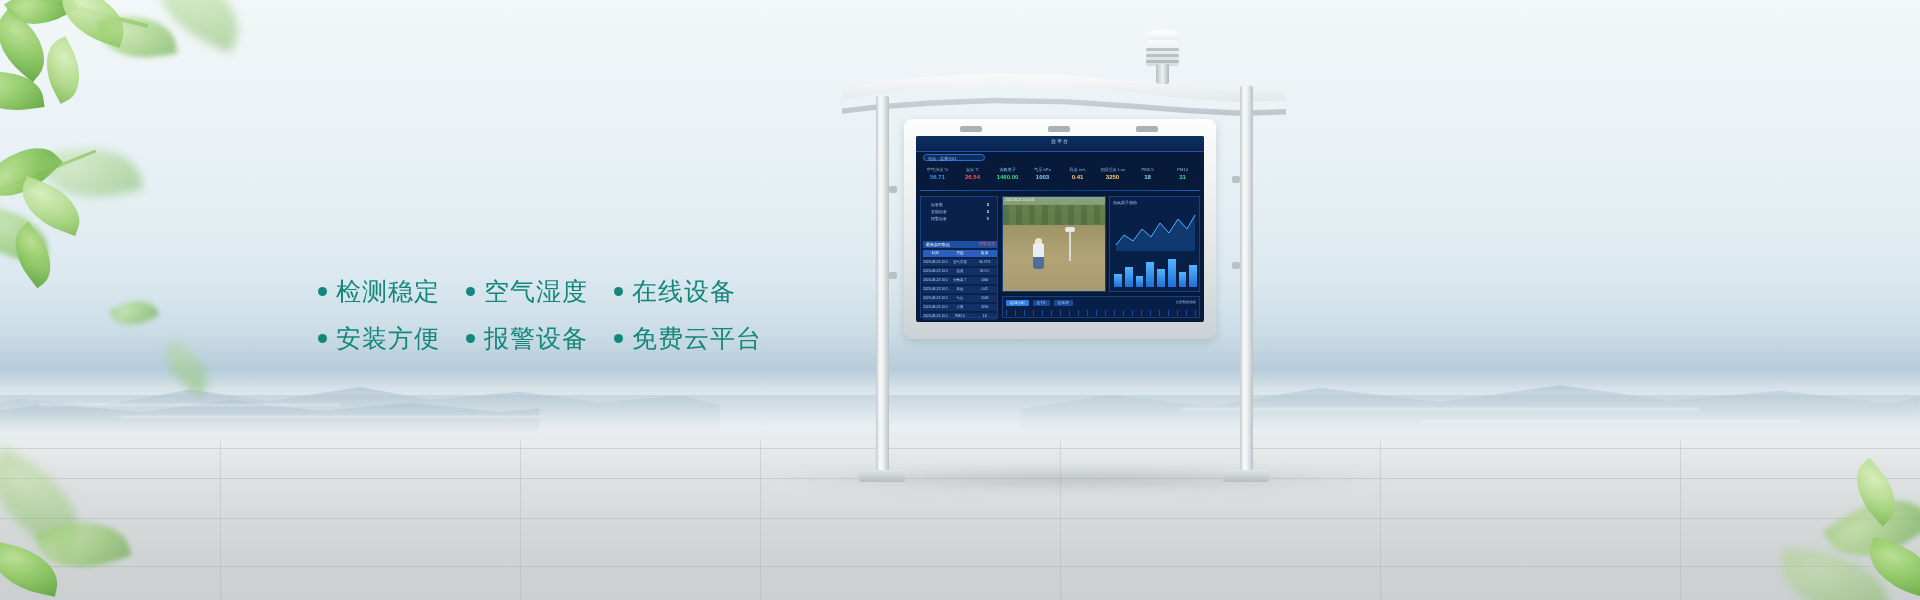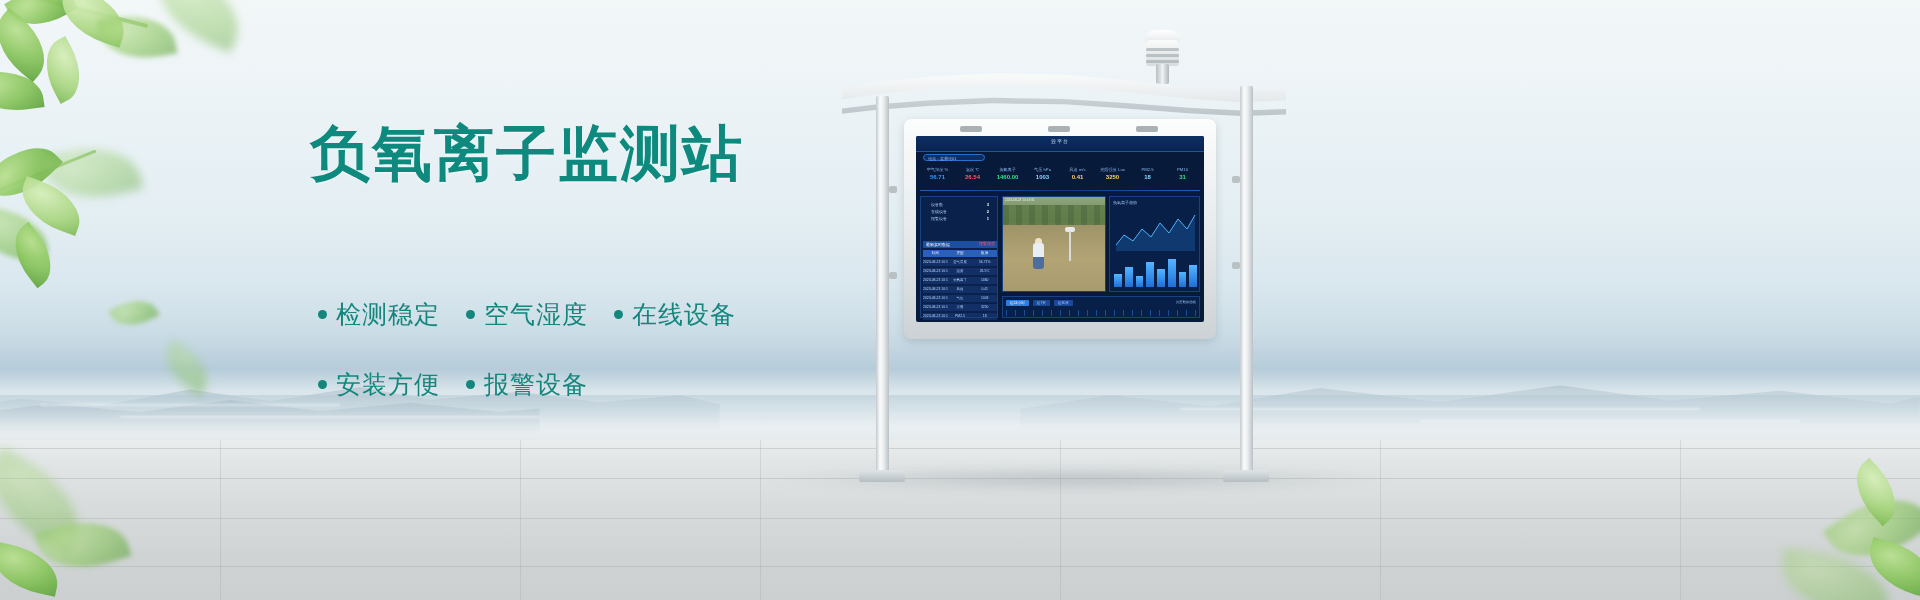--- a/index.html
+++ b/index.html
@@ -107,21 +107,20 @@
     display:flex; align-items:center; justify-content:center;
     font-size:23px; letter-spacing:1.5px; font-weight:500;
     box-shadow:0 2px 5px rgba(18,134,124,.25);
   }
   .features { position:absolute; left:318px; top:275px; width:420px; }
   .frow { display:flex; align-items:center; margin-bottom:14px; }
   .fitem {
     display:flex; align-items:center;
     font-size:25px; color:#14867c; font-weight:500; letter-spacing:1px;
     white-space:nowrap;
-    margin-top:23px;
   }
   .fitem .dot {
     width:9px; height:9px; border-radius:50%; background:#14867c;
     margin-right:9px; flex:0 0 auto;
   }
   .frow .fitem + .fitem { margin-left:26px; }
 
   
   .kiosk { position:absolute; left:820px; top:0; width:500px; height:600px; }
   .canopy {
@@ -337,21 +336,20 @@
     <div class="leaf softer" style="left:1780px;top:554px;width:110px;height:60px;transform:rotate(6deg);"></div>
     <div class="leaf pale" style="left:1846px;top:474px;width:60px;height:36px;transform:rotate(48deg);"></div>
   </div>
 
   <div class="leafgrp">
     <div class="leaf soft" style="left:112px;top:300px;width:44px;height:26px;transform:rotate(-26deg);"></div>
     <div class="leaf softer" style="left:160px;top:352px;width:54px;height:32px;transform:rotate(34deg);"></div>
   </div>
 
   <div class="content">
-    <div class="headline">负氧离子监测站</div>
 
     <div class="features">
       <div class="frow">
         <div class="fitem">
           <span class="dot"></span>
           <span>检测稳定</span>
         </div>
         <div class="fitem">
           <span class="dot"></span>
           <span>空气湿度</span>
@@ -362,20 +360,24 @@
         </div>
       </div>
       <div class="frow">
         <div class="fitem">
           <span class="dot"></span>
           <span>安装方便</span>
         </div>
         <div class="fitem">
           <span class="dot"></span>
           <span>报警设备</span>
+        </div>
+        <div class="fitem">
+          <span class="dot"></span>
+          <span>免费云平台</span>
         </div>
       </div>
     </div>
   </div>
 
   <div class="kiosk">
 
     <div class="sensor-cap"></div>
     <div class="sensor-body"></div>
     <div class="sensor-ring" style="top:48px;"></div>

